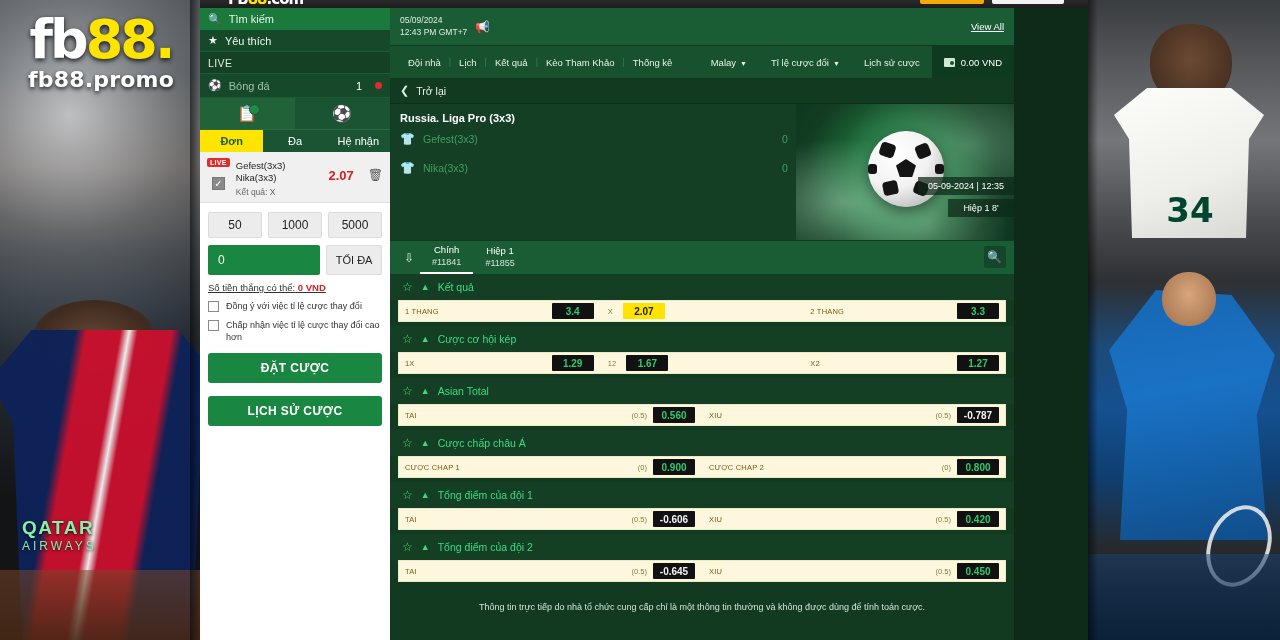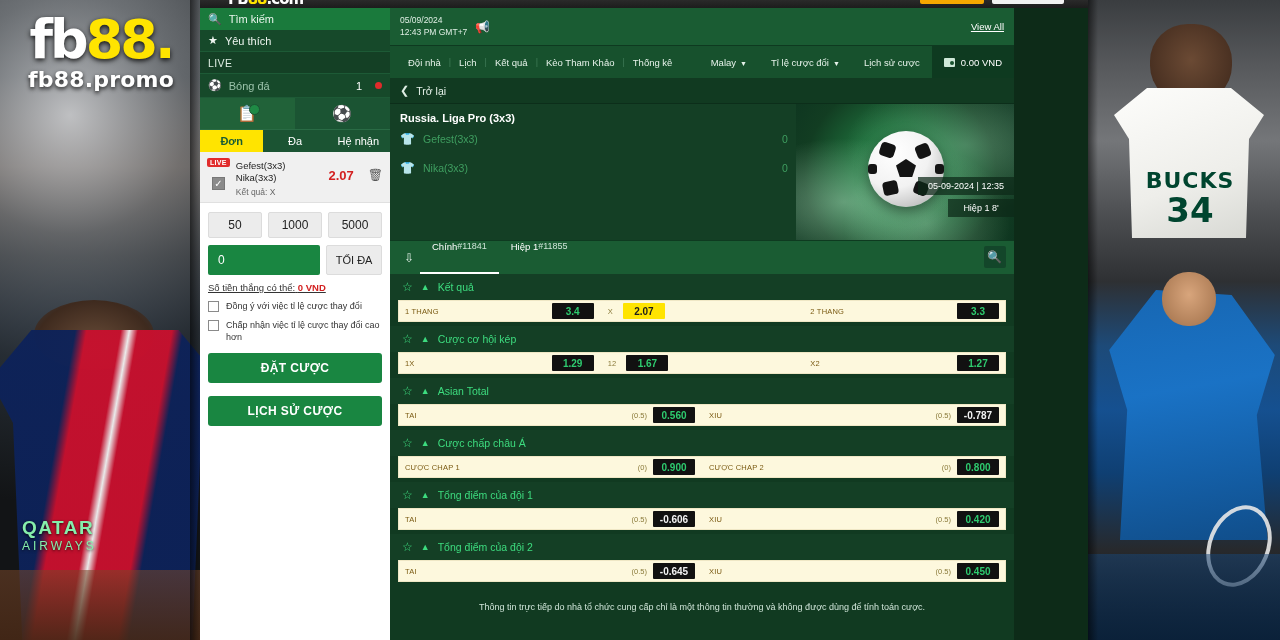--- a/index.html
+++ b/index.html
@@ -321,21 +321,21 @@
   .mtag.t2 { top: 95px; width: 66px; }
 
   
   .tabsrow {
     height: 34px; background: #1a5c33; display: flex; align-items: center;
     padding-left: 8px; position: relative; border-top: 1px solid #0e3a20;
   }
   .tabsrow .dblchev { color: #dfeee4; font-size: 12px; width: 22px; text-align: center; }
   .tab {
     padding: 0 12px; text-align: center; font-size: 9.5px; color: #ffffff; line-height: 1.3;
-    height: 100%; display: flex; flex-direction: row; justify-content: center;
+    height: 100%; display: flex; flex-direction: column; justify-content: center;
   }
   .tab .num { color: #cfe4d8; font-size: 9px; }
   .tab.active { border-bottom: 2px solid #ffffff; }
   .tabsrow .srch {
     position: absolute; right: 8px; top: 5px; width: 22px; height: 22px;
     background: #13462a; border-radius: 2px; display: flex; align-items: center;
     justify-content: center; color: #3ddc7f; font-size: 12px;
   }
 
   
@@ -388,21 +388,20 @@
       </div>
       <div class="logo-sub">fb88.promo</div>
     </div>
     <div class="edge-shade" style="right:0"></div>
   </div>
 
   <div class="promo promo-right">
     <div class="bg"></div>
     <div class="head"></div>
     <div class="jersey-w"></div>
-    <div class="bucks">BUCKS</div>
     <div class="num34">34</div>
     <div class="tennis-man"></div>
     <div class="tennis-head"></div>
     <div class="racket"></div>
     <div class="court"></div>
     <div class="edge-shade" style="left:0"></div>
   </div>
 
   <div class="topbar">
     <div class="mini-logo">

